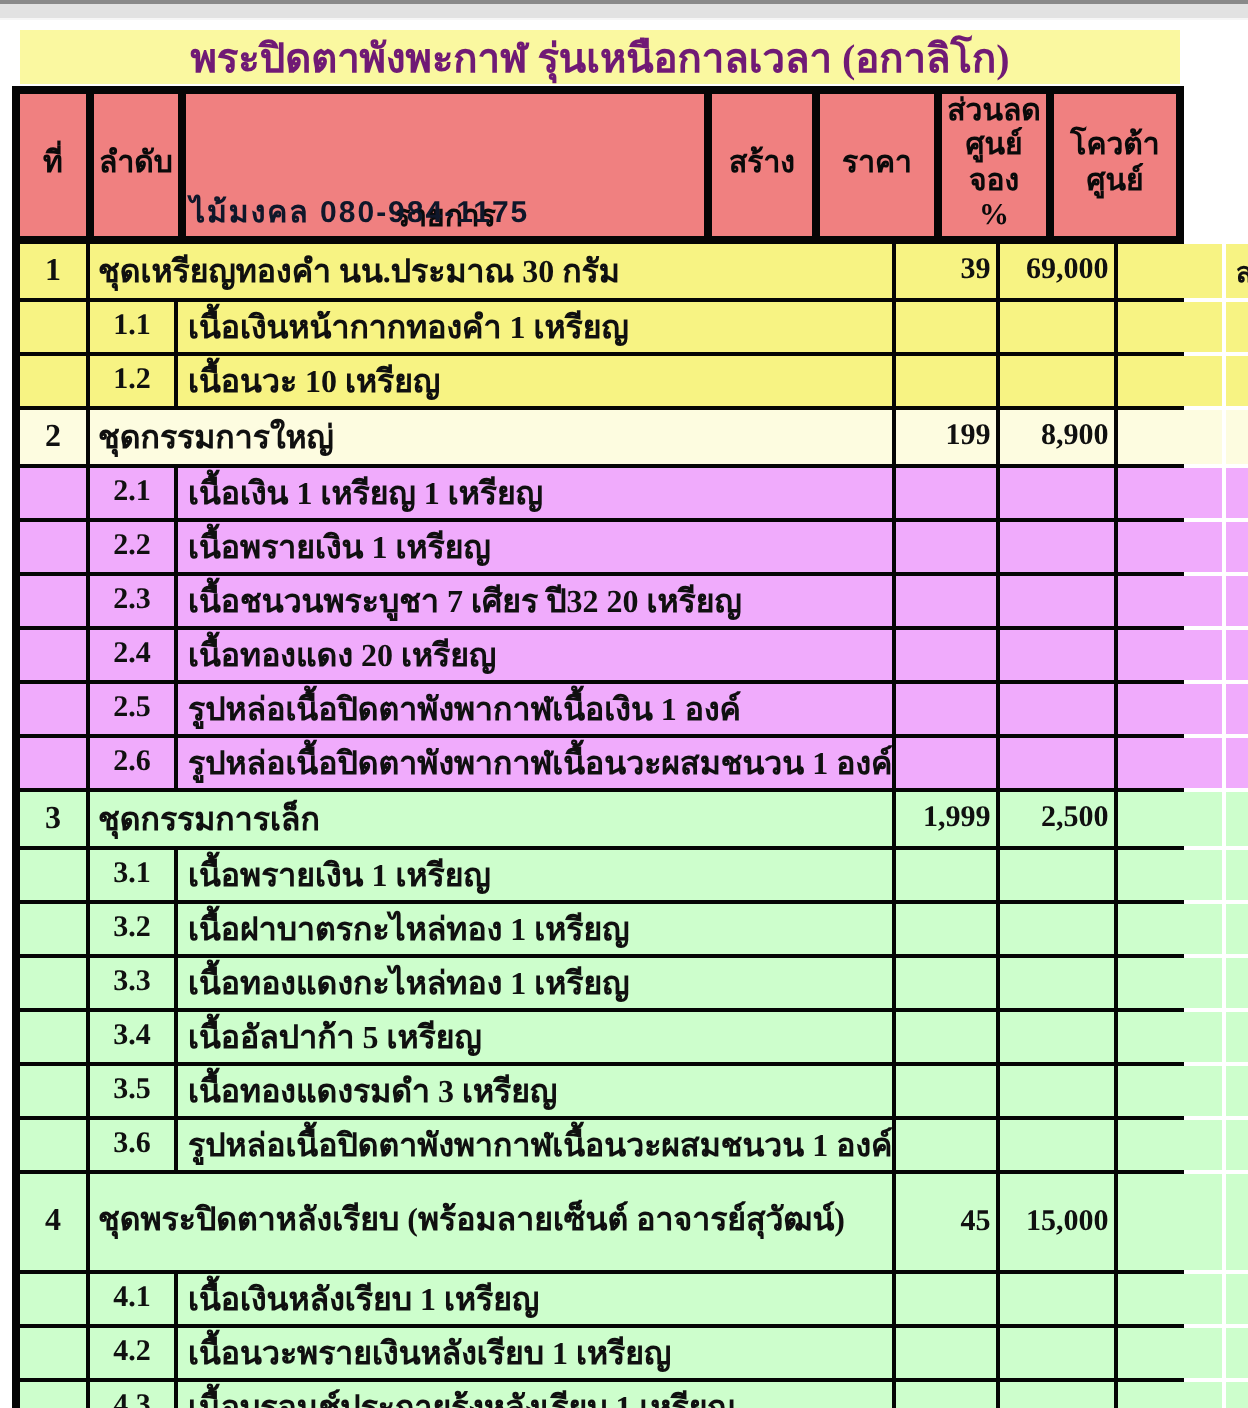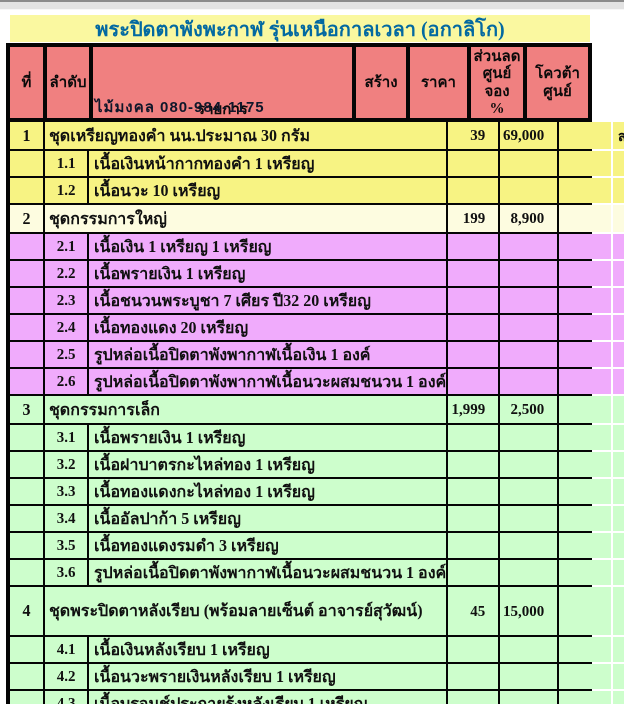--- a/index.html
+++ b/index.html
@@ -6,21 +6,21 @@
   body {
     width:624px; height:704px; background:#ffffff; overflow:hidden;
     font-family:"Liberation Serif","DejaVu Serif",serif;
     -webkit-font-smoothing:antialiased;
   }
   .top-strip { height:7px; background:#e2e2e2; border-top:2px solid #8a8a8a; border-bottom:1px solid #f6f6f6; }
   .doc { margin:5px 0 0 6px; width:586px; }
   .title-bar {
     margin-left:4px; width:580px; height:27px;
     display:flex; align-items:center; justify-content:center;
-    font-size:20px; font-weight:bold; color:#0369a1;
+    font-size:20px; font-weight:bold; color:#701a75;
     letter-spacing:0px;
   }
   .table-wrap { background:#050505; padding:4px; width:578px; margin-top:1px; }
   .grid { display:grid; grid-template-columns:33px 42px 1fr 50px 57px 52px 61px; }
   .header-grid { gap:4px; margin-bottom:4px; }
   .body-grid { gap:2px; }
   .hcell {
     background:#f08080; min-height:64px;
     display:flex; align-items:center; justify-content:center;
     text-align:center; font-size:15px; font-weight:bold; color:#0a0a0a;
@@ -34,21 +34,21 @@
   }
   .cell { display:flex; align-items:center; font-weight:bold; color:#101010; min-height:21px; }
   .rh-main .cell, .cell.rh-main { min-height:27px; }
   .rh-sub  { min-height:21px; }
   .rh-tall { min-height:48px; }
   .c-no    { justify-content:center; font-size:16px; }
   .c-order { justify-content:center; font-size:15px; }
   .c-item  { padding-left:5px; font-size:16px; white-space:nowrap; overflow:visible; }
   .c-item-main { grid-column:span 2; padding-left:4px; font-size:16px; white-space:nowrap; }
   .c-item-main.wrap { white-space:normal; line-height:1.2; padding-right:2px; }
-  .c-made, .c-price { justify-content:flex-end; padding-right:13px; font-size:15px; }
+  .c-made, .c-price { justify-content:flex-end; padding-right:3px; font-size:15px; }
   .c-disc  { justify-content:center; }
   .c-quota { justify-content:center; font-size:16px; }
   .quota-big { font-size:22px; font-family:"Liberation Sans","DejaVu Sans",sans-serif; }
   .quota-small { font-size:14px; }
   .ovf { position:relative; z-index:2; }
   .sec-y1    { background:#f7f383; }
   .sec-cream { background:#fdfce0; }
   .sec-y2    { background:#f0abfc; }
   .sec-g     { background:#cdfecc; }
 </style>

